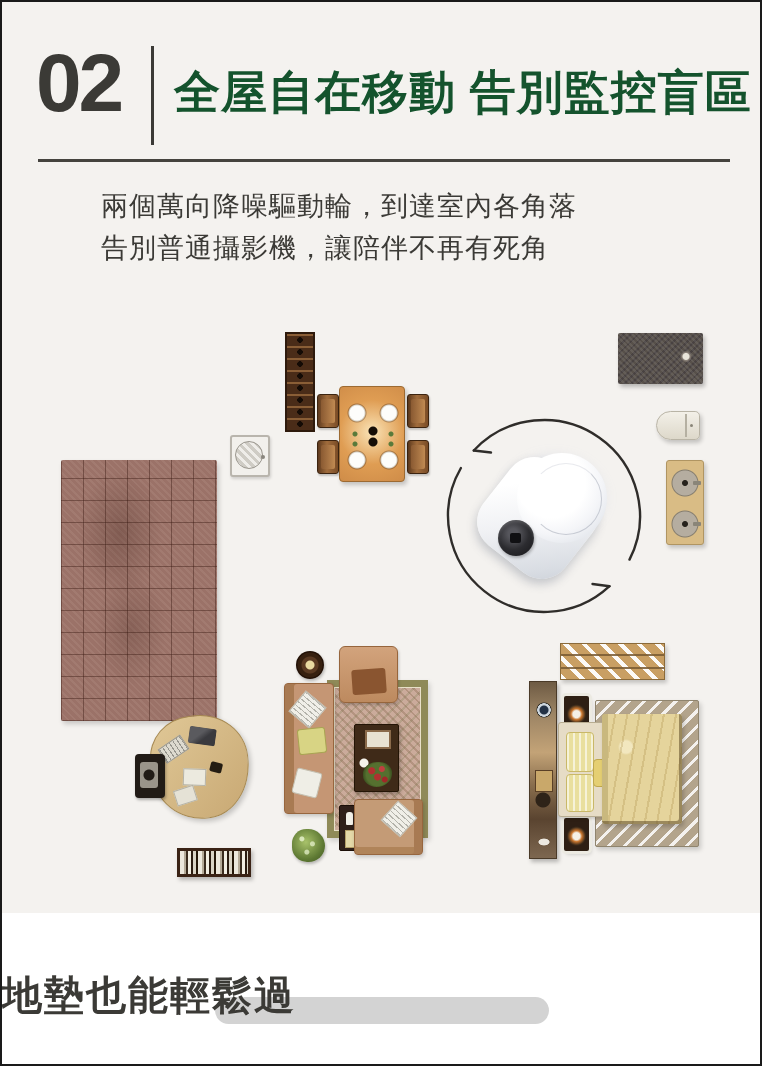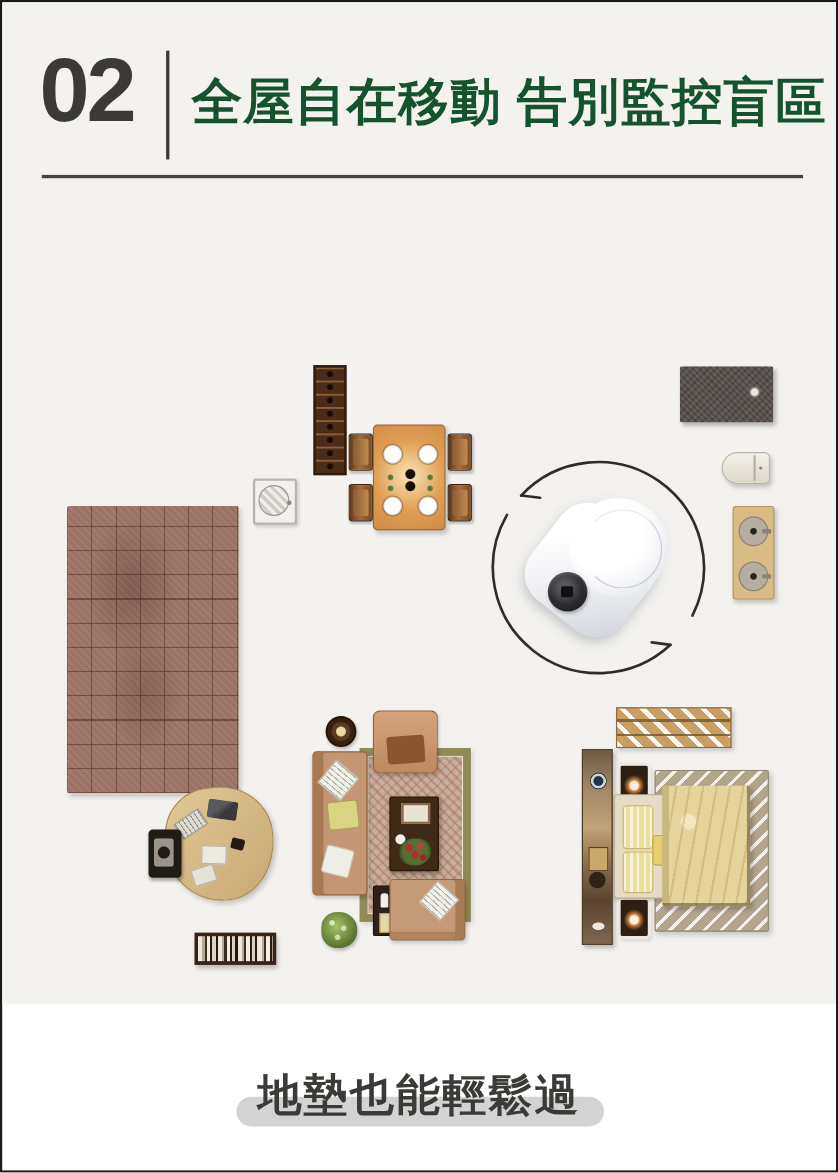--- a/index.html
+++ b/index.html
@@ -198,34 +198,38 @@
   .desk .paper2{position:absolute;left:20px;top:70px;width:19px;height:14px;background:#e5e2d6;border:1px solid #b5b2a5;transform:rotate(-12deg);}
   .desk .item-dark{position:absolute;left:58px;top:48px;width:12px;height:10px;background:#241c12;transform:rotate(20deg);border-radius:2px;}
   .desk-chair{left:133px;top:752px;width:30px;height:44px;background:#211b16;border-radius:4px;box-shadow:1px 2px 3px rgba(0,0,0,.3);}
   .desk-chair::before{content:"";position:absolute;left:5px;top:8px;width:18px;height:26px;background:#9a948a;border-radius:3px;
     background-image:radial-gradient(circle at 50% 50%,#211b16 5px,transparent 6px);}
   .bookshelf{left:175px;top:846px;width:74px;height:29px;background:#33221a;border:3px solid #3a2315;
     background-image:repeating-linear-gradient(90deg,#ece8dc 0 4px,#b5ab98 4px 6px,#3a2c1e 6px 8px,#f2eee2 8px 11px,#2a1c10 11px 13px,#d9d4c5 13px 16px,#241708 16px 18px);
     box-shadow:2px 3px 4px rgba(0,0,0,.25);}
   
   .footer-pill{position:absolute;left:213px;top:995px;width:334px;height:27px;border-radius:14px;background:#d3d3d3;}
-  .footer-headline{position:absolute;left:0;top:966px;width:100%;text-align:center;
+  .footer-headline{position:absolute;left:0;top:966px;width:100%;text-align:left;
     font-size:40px;font-weight:700;letter-spacing:2px;color:#3b3a36;}
 </style>
 </head>
 <body>
 
 <div class="page">
   <div class="gray-band"></div>
 
   <div class="section-number">02</div>
   <div class="v-divider"></div>
   <div class="page-title">全屋自在移動 告別監控盲區</div>
   <div class="h-rule"></div>
 
+  <div class="intro">
+    <div>兩個萬向降噪驅動輪，到達室內各角落</div>
+    <div>告別普通攝影機，讓陪伴不再有死角</div>
+  </div>
 
   <div class="floorplan">
     <div class="fp wine-rack"></div>
     <div class="fp air-vent"></div>
     <div class="fp chair c1"></div>
     <div class="fp chair c2"></div>
     <div class="fp chair c3"></div>
     <div class="fp chair c4"></div>
     <div class="fp dining-table"></div>
     <div class="fp tiled-rug"></div>

